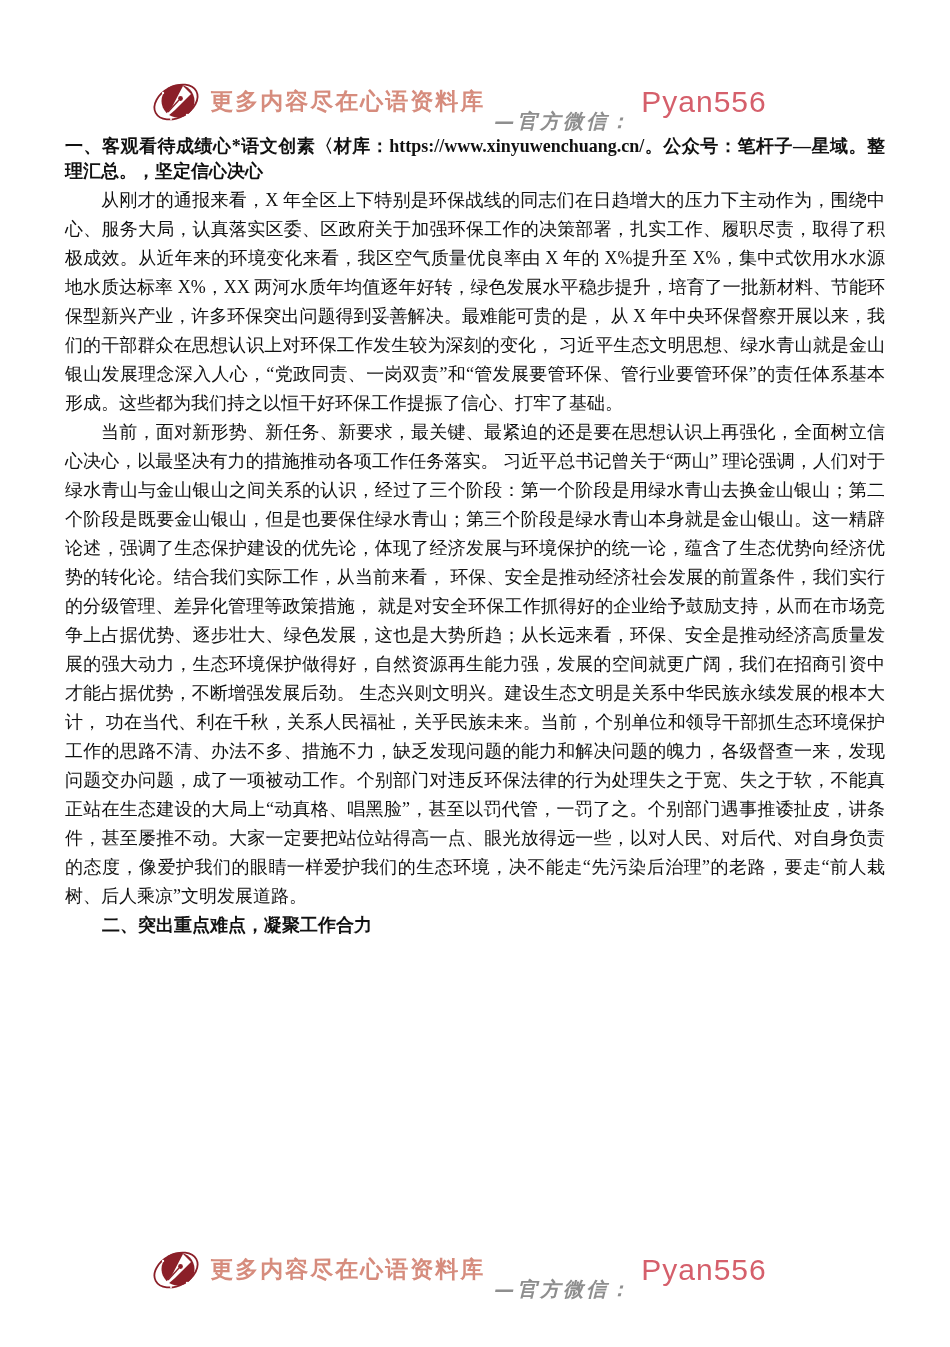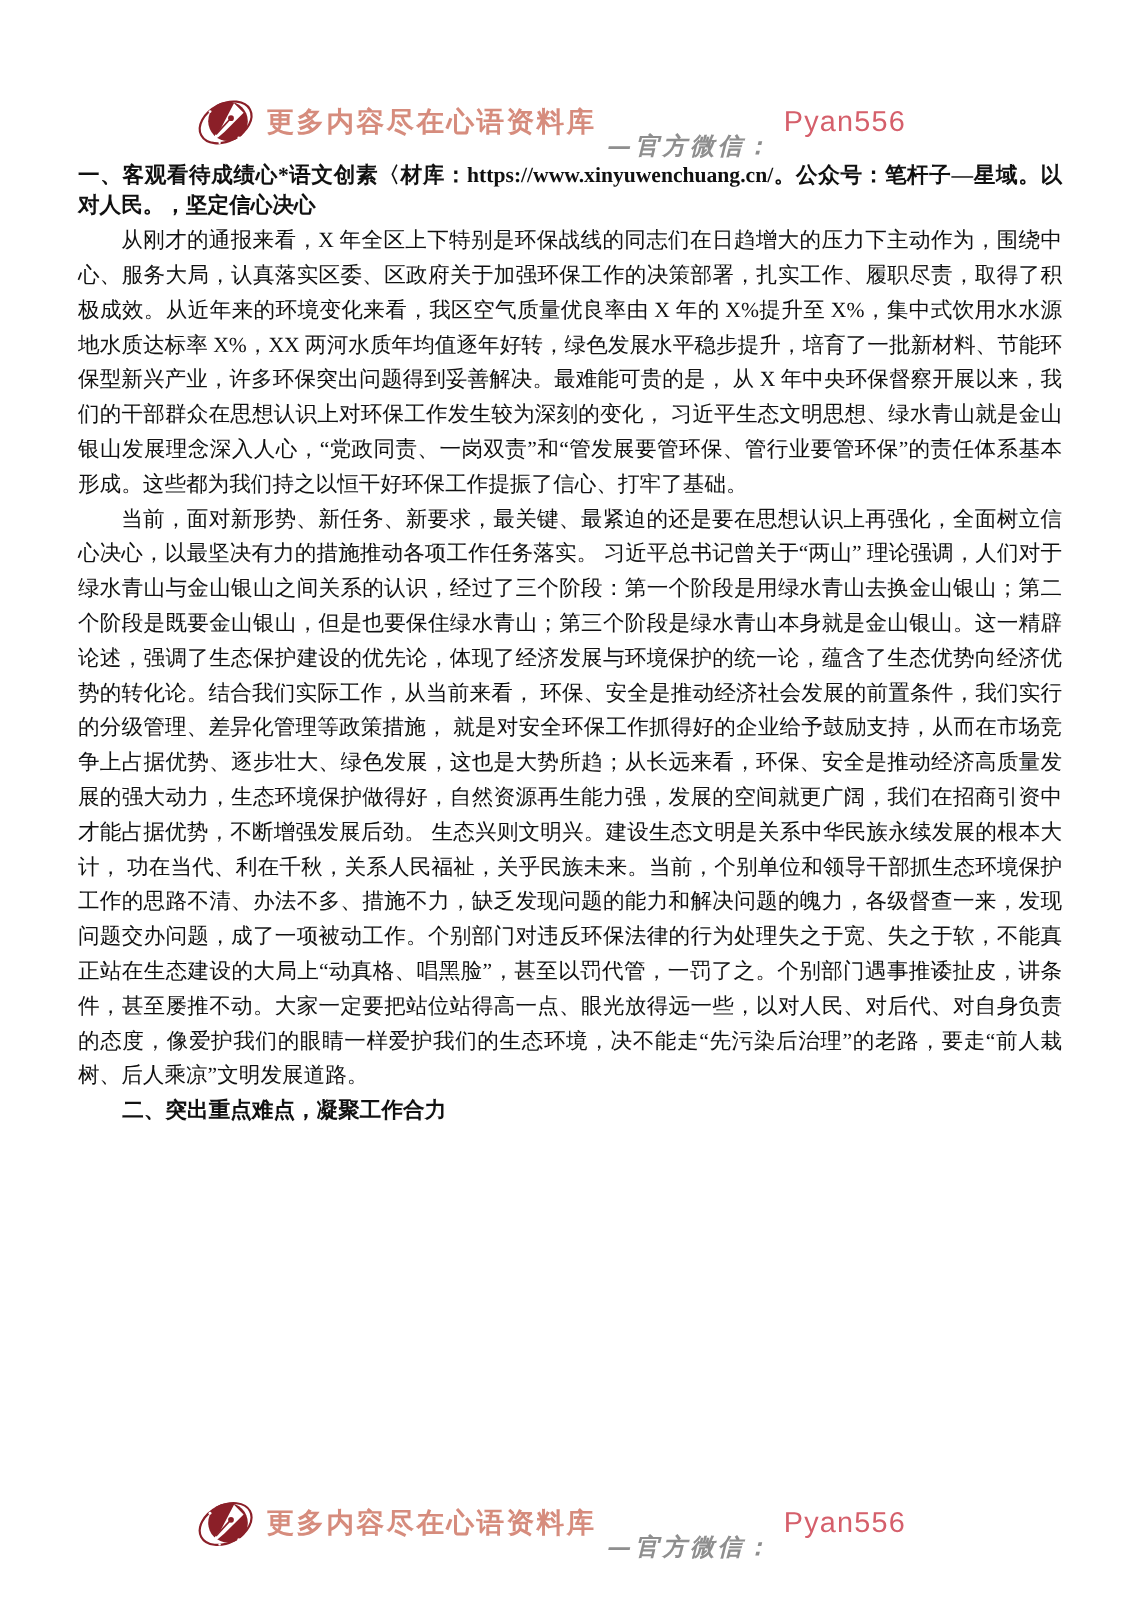--- a/index.html
+++ b/index.html
@@ -39,21 +39,21 @@
   }
   .wm-wechat {
     font-size: 20px;
     font-weight: bold;
     font-style: italic;
     letter-spacing: 3px;
     font-family: "DejaVu Serif", serif;
     margin-top: 40px;
   }
   .wm-account {
-    font-size: 24px;
+    font-size: 30px;
     letter-spacing: 1px;
     font-family: "Liberation Sans", "DejaVu Sans", sans-serif;
   }
   
   .doc {
     position: absolute;
     top: 131px;
     left: 65px;
     width: 820px;
     font-size: 18px;
@@ -90,21 +90,21 @@
       <circle cx="12" cy="16" r="1.2" fill="#ffffff"></circle>
       <circle cx="36" cy="38" r="1.2" fill="#ffffff"></circle>
       <circle cx="20" cy="42" r="1" fill="#ffffff"></circle>
     </svg>
     <span class="wm-brand" style="color:#d68c7d">更多内容尽在心语资料库</span>
     <span class="wm-wechat" style="color:#8e8e8e">—官方微信：</span>
     <span class="wm-account" style="color:#d55f6b">Pyan556</span>
   </div>
 
   <div class="doc">
-    <p class="heading-block">一、客观看待成绩心*语文创素〈材库：https://www.xinyuwenchuang.cn/。公众号：笔杆子—星域。以对人民。，坚定信心决心</p>
+    <p class="heading-block">一、客观看待成绩心*语文创素〈材库：https://www.xinyuwenchuang.cn/。公众号：笔杆子—星域。整理汇总。，坚定信心决心</p>
     <p class="para">从刚才的通报来看，X 年全区上下特别是环保战线的同志们在日趋增大的压力下主动作为，围绕中心、服务大局，认真落实区委、区政府关于加强环保工作的决策部署，扎实工作、履职尽责，取得了积极成效。从近年来的环境变化来看，我区空气质量优良率由 X 年的 X%提升至 X%，集中式饮用水水源地水质达标率 X%，XX 两河水质年均值逐年好转，绿色发展水平稳步提升，培育了一批新材料、节能环保型新兴产业，许多环保突出问题得到妥善解决。最难能可贵的是， 从 X 年中央环保督察开展以来，我们的干部群众在思想认识上对环保工作发生较为深刻的变化， 习近平生态文明思想、绿水青山就是金山银山发展理念深入人心，“党政同责、一岗双责”和“管发展要管环保、管行业要管环保”的责任体系基本形成。这些都为我们持之以恒干好环保工作提振了信心、打牢了基础。</p>
     <p class="para">当前，面对新形势、新任务、新要求，最关键、最紧迫的还是要在思想认识上再强化，全面树立信心决心，以最坚决有力的措施推动各项工作任务落实。 习近平总书记曾关于“两山” 理论强调，人们对于绿水青山与金山银山之间关系的认识，经过了三个阶段：第一个阶段是用绿水青山去换金山银山；第二个阶段是既要金山银山，但是也要保住绿水青山；第三个阶段是绿水青山本身就是金山银山。这一精辟论述，强调了生态保护建设的优先论，体现了经济发展与环境保护的统一论，蕴含了生态优势向经济优势的转化论。结合我们实际工作，从当前来看， 环保、安全是推动经济社会发展的前置条件，我们实行的分级管理、差异化管理等政策措施， 就是对安全环保工作抓得好的企业给予鼓励支持，从而在市场竞争上占据优势、逐步壮大、绿色发展，这也是大势所趋；从长远来看，环保、安全是推动经济高质量发展的强大动力，生态环境保护做得好，自然资源再生能力强，发展的空间就更广阔，我们在招商引资中才能占据优势，不断增强发展后劲。 生态兴则文明兴。建设生态文明是关系中华民族永续发展的根本大计， 功在当代、利在千秋，关系人民福祉，关乎民族未来。当前，个别单位和领导干部抓生态环境保护工作的思路不清、办法不多、措施不力，缺乏发现问题的能力和解决问题的魄力，各级督查一来，发现问题交办问题，成了一项被动工作。个别部门对违反环保法律的行为处理失之于宽、失之于软，不能真正站在生态建设的大局上“动真格、唱黑脸”，甚至以罚代管，一罚了之。个别部门遇事推诿扯皮，讲条件，甚至屡推不动。大家一定要把站位站得高一点、眼光放得远一些，以对人民、对后代、对自身负责的态度，像爱护我们的眼睛一样爱护我们的生态环境，决不能走“先污染后治理”的老路，要走“前人栽树、后人乘凉”文明发展道路。</p>
     <p class="heading-line">二、突出重点难点，凝聚工作合力</p>
   </div>
 
   <div class="watermark footer">
     <svg class="wm-logo" viewBox="0 0 50 50" aria-hidden="true">
       <circle cx="27" cy="24" r="16.5" fill="#8b1f28"></circle>
       <ellipse cx="25" cy="25" rx="23" ry="15.5" fill="none" stroke="#8b1f28" stroke-width="1.8" transform="rotate(-28 25 25)"></ellipse>
       <path d="M32 9 L40 17 L24 33 Q19 38 13 41 Q16 35 21 30 Z" fill="#ffffff"></path>

